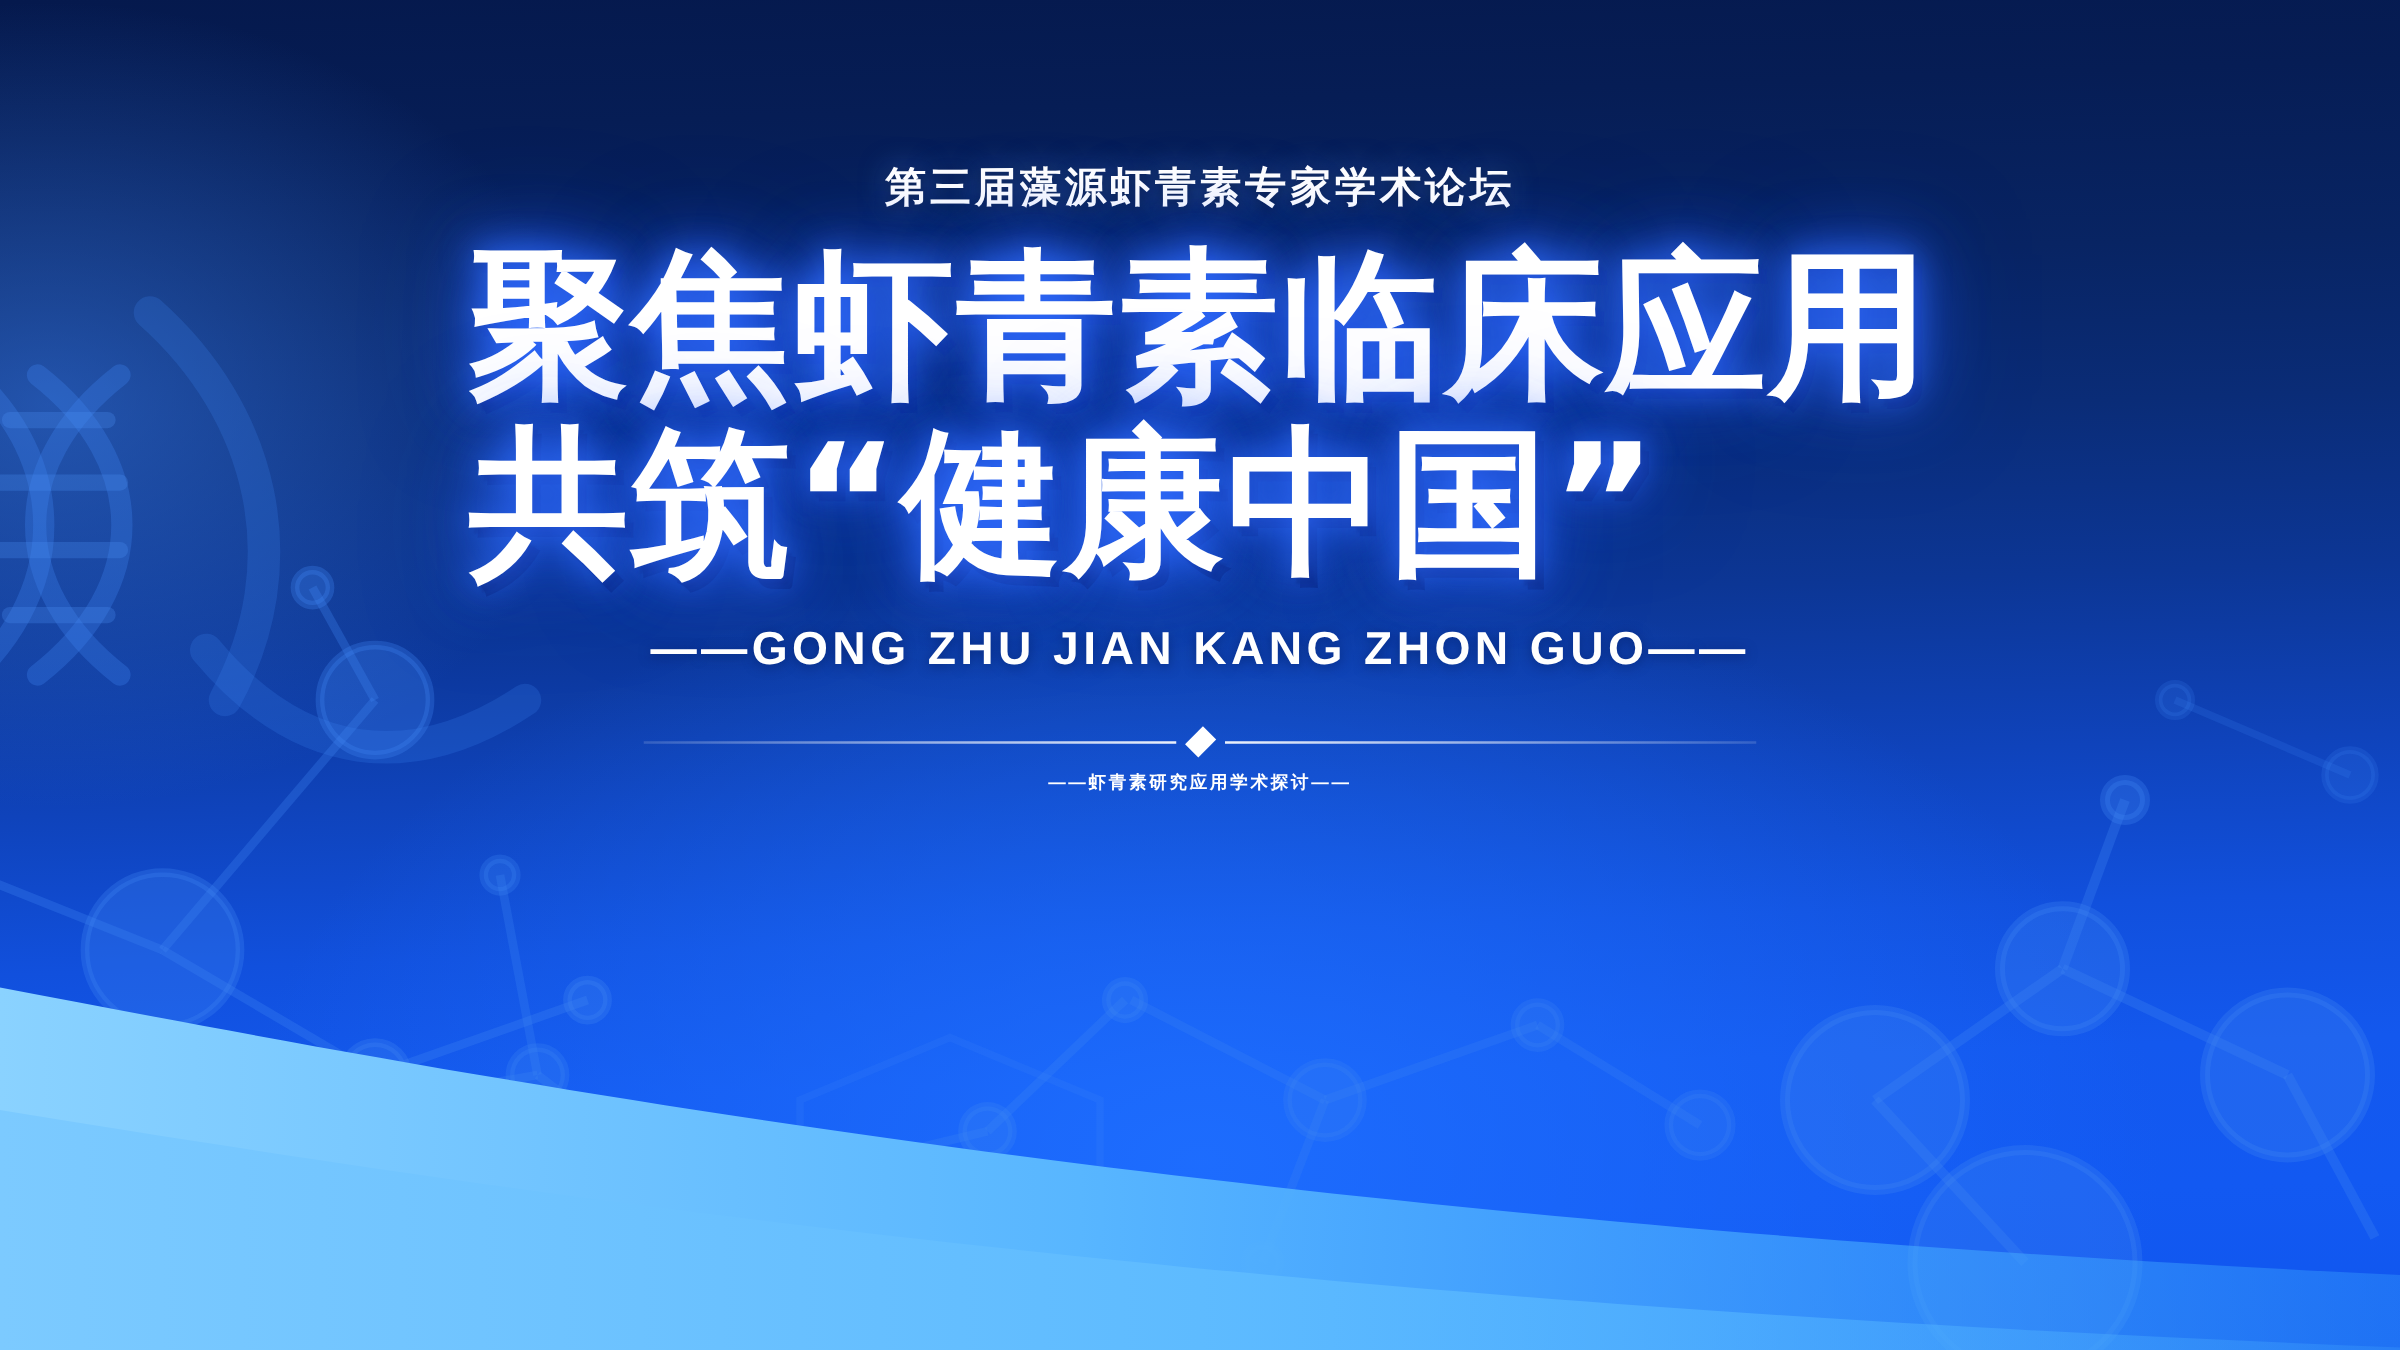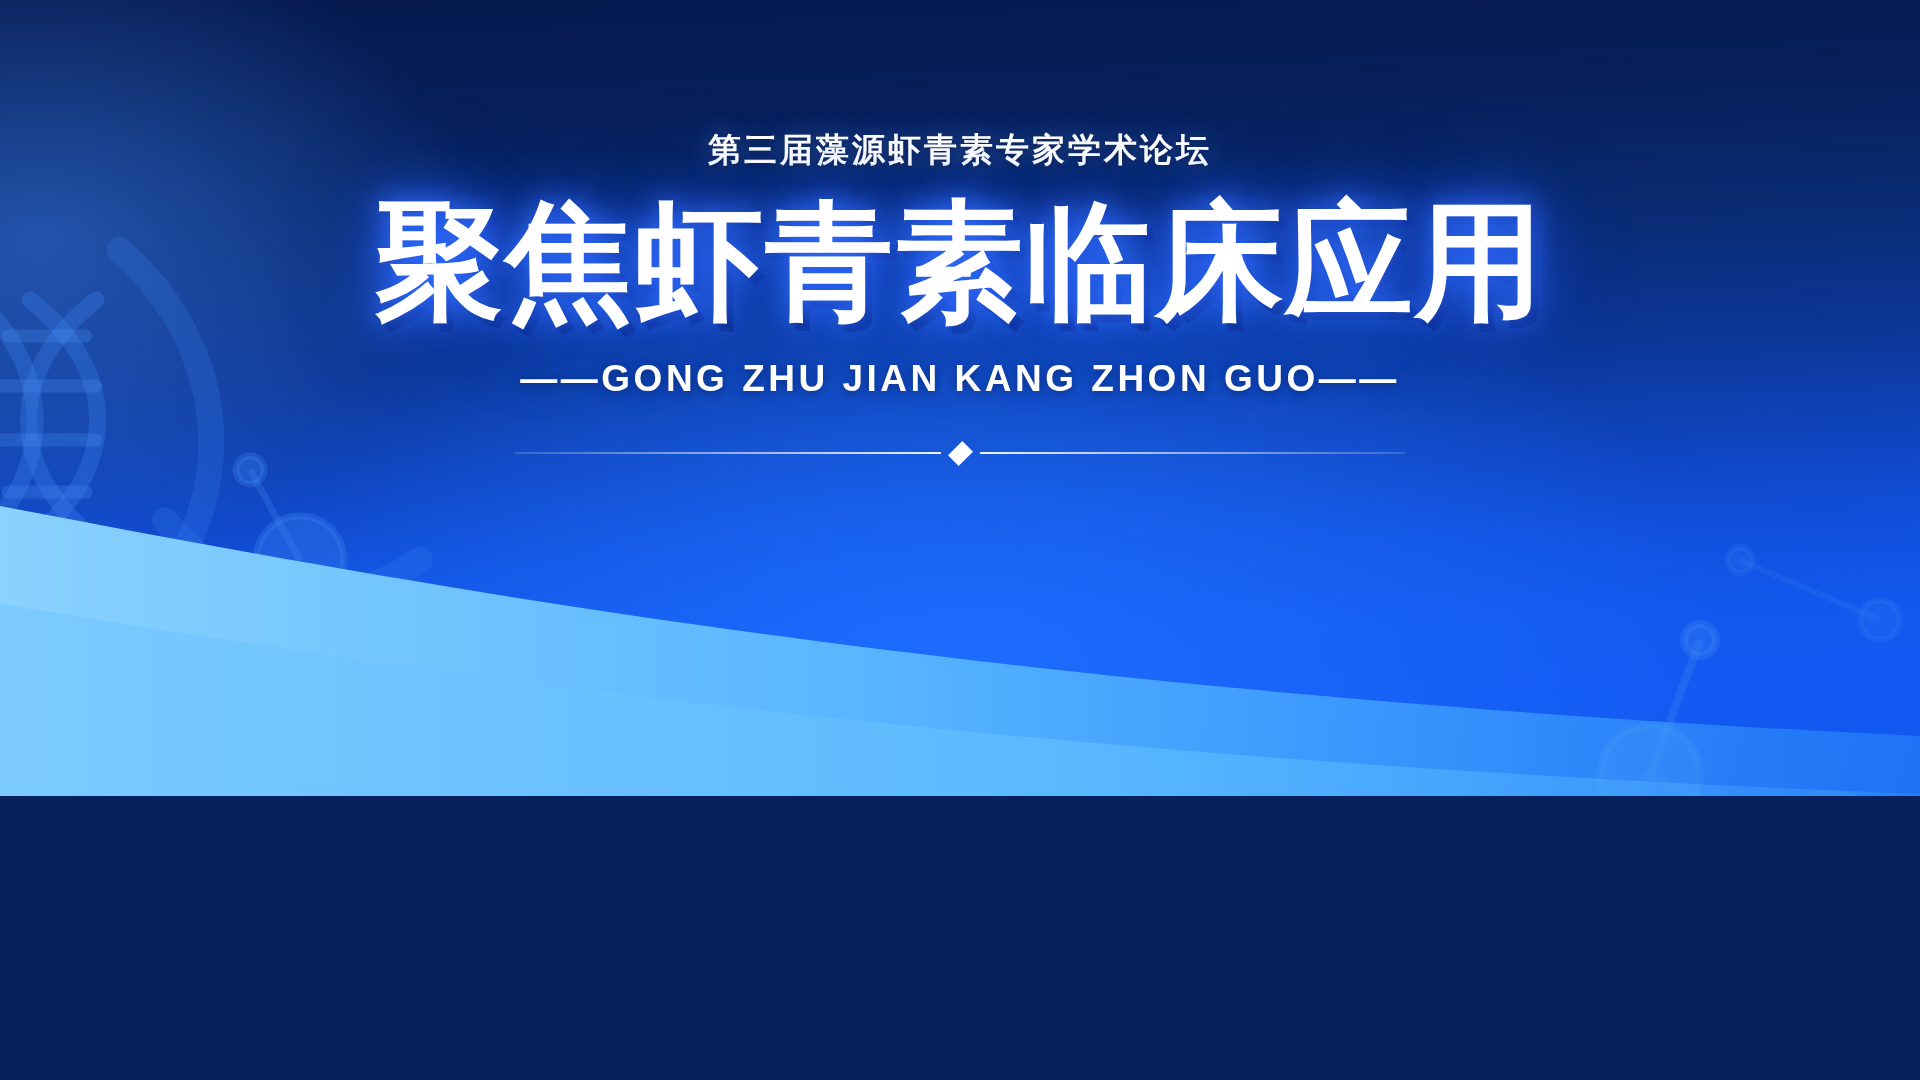--- a/index.html
+++ b/index.html
@@ -1,20 +1,20 @@
 <!DOCTYPE html>
 <html><head>
 <meta charset="utf-8">
 <style>
   * { margin:0; padding:0; box-sizing:border-box; }
   html,body { width:1920px; height:1080px; overflow:hidden; background:#06205e; }
 
   #stage{
     position:relative;
-    width:1920px; height:796px;
+    width:1920px; height:1080px;
     font-family:"Liberation Sans","DejaVu Sans",sans-serif;
     overflow:hidden;
     background:
       radial-gradient(ellipse 700px 520px at 2% 30%, rgba(56,120,225,.55) 0%, rgba(56,120,225,0) 62%),
       radial-gradient(ellipse 1100px 700px at 50% 86%, rgba(30,110,255,.92) 0%, rgba(18,78,210,0) 70%),
       linear-gradient(178deg,
         #05194d 0%,
         #061d55 10%,
         #082463 22%,
         #0a2c77 33%,
@@ -226,27 +226,29 @@
       <path d="M 0 168 C 430 238, 1000 322, 1920 358 L 1920 360 L 0 360 Z" fill="url(#wv2)"></path>
     </svg>
   </div>
 
   <div class="content">
 
     <div class="eyebrow">第三届藻源虾青素专家学术论坛</div>
 
     <div class="title-block">
       <div class="title-line l1">聚焦虾青素临床应用</div>
+      <div class="title-line l2">共筑“健康中国”</div>
     </div>
 
     <div class="pinyin">——GONG ZHU JIAN KANG ZHON GUO——</div>
 
     <div class="divider">
       <span class="rule"></span>
       <span class="diamond"></span>
       <span class="rule right"></span>
     </div>
 
     <div class="fineprint">
+      <div class="fp-cn">——虾青素研究应用学术探讨——</div>
     </div>
 
   </div>
 </div>
 
 </body></html>

